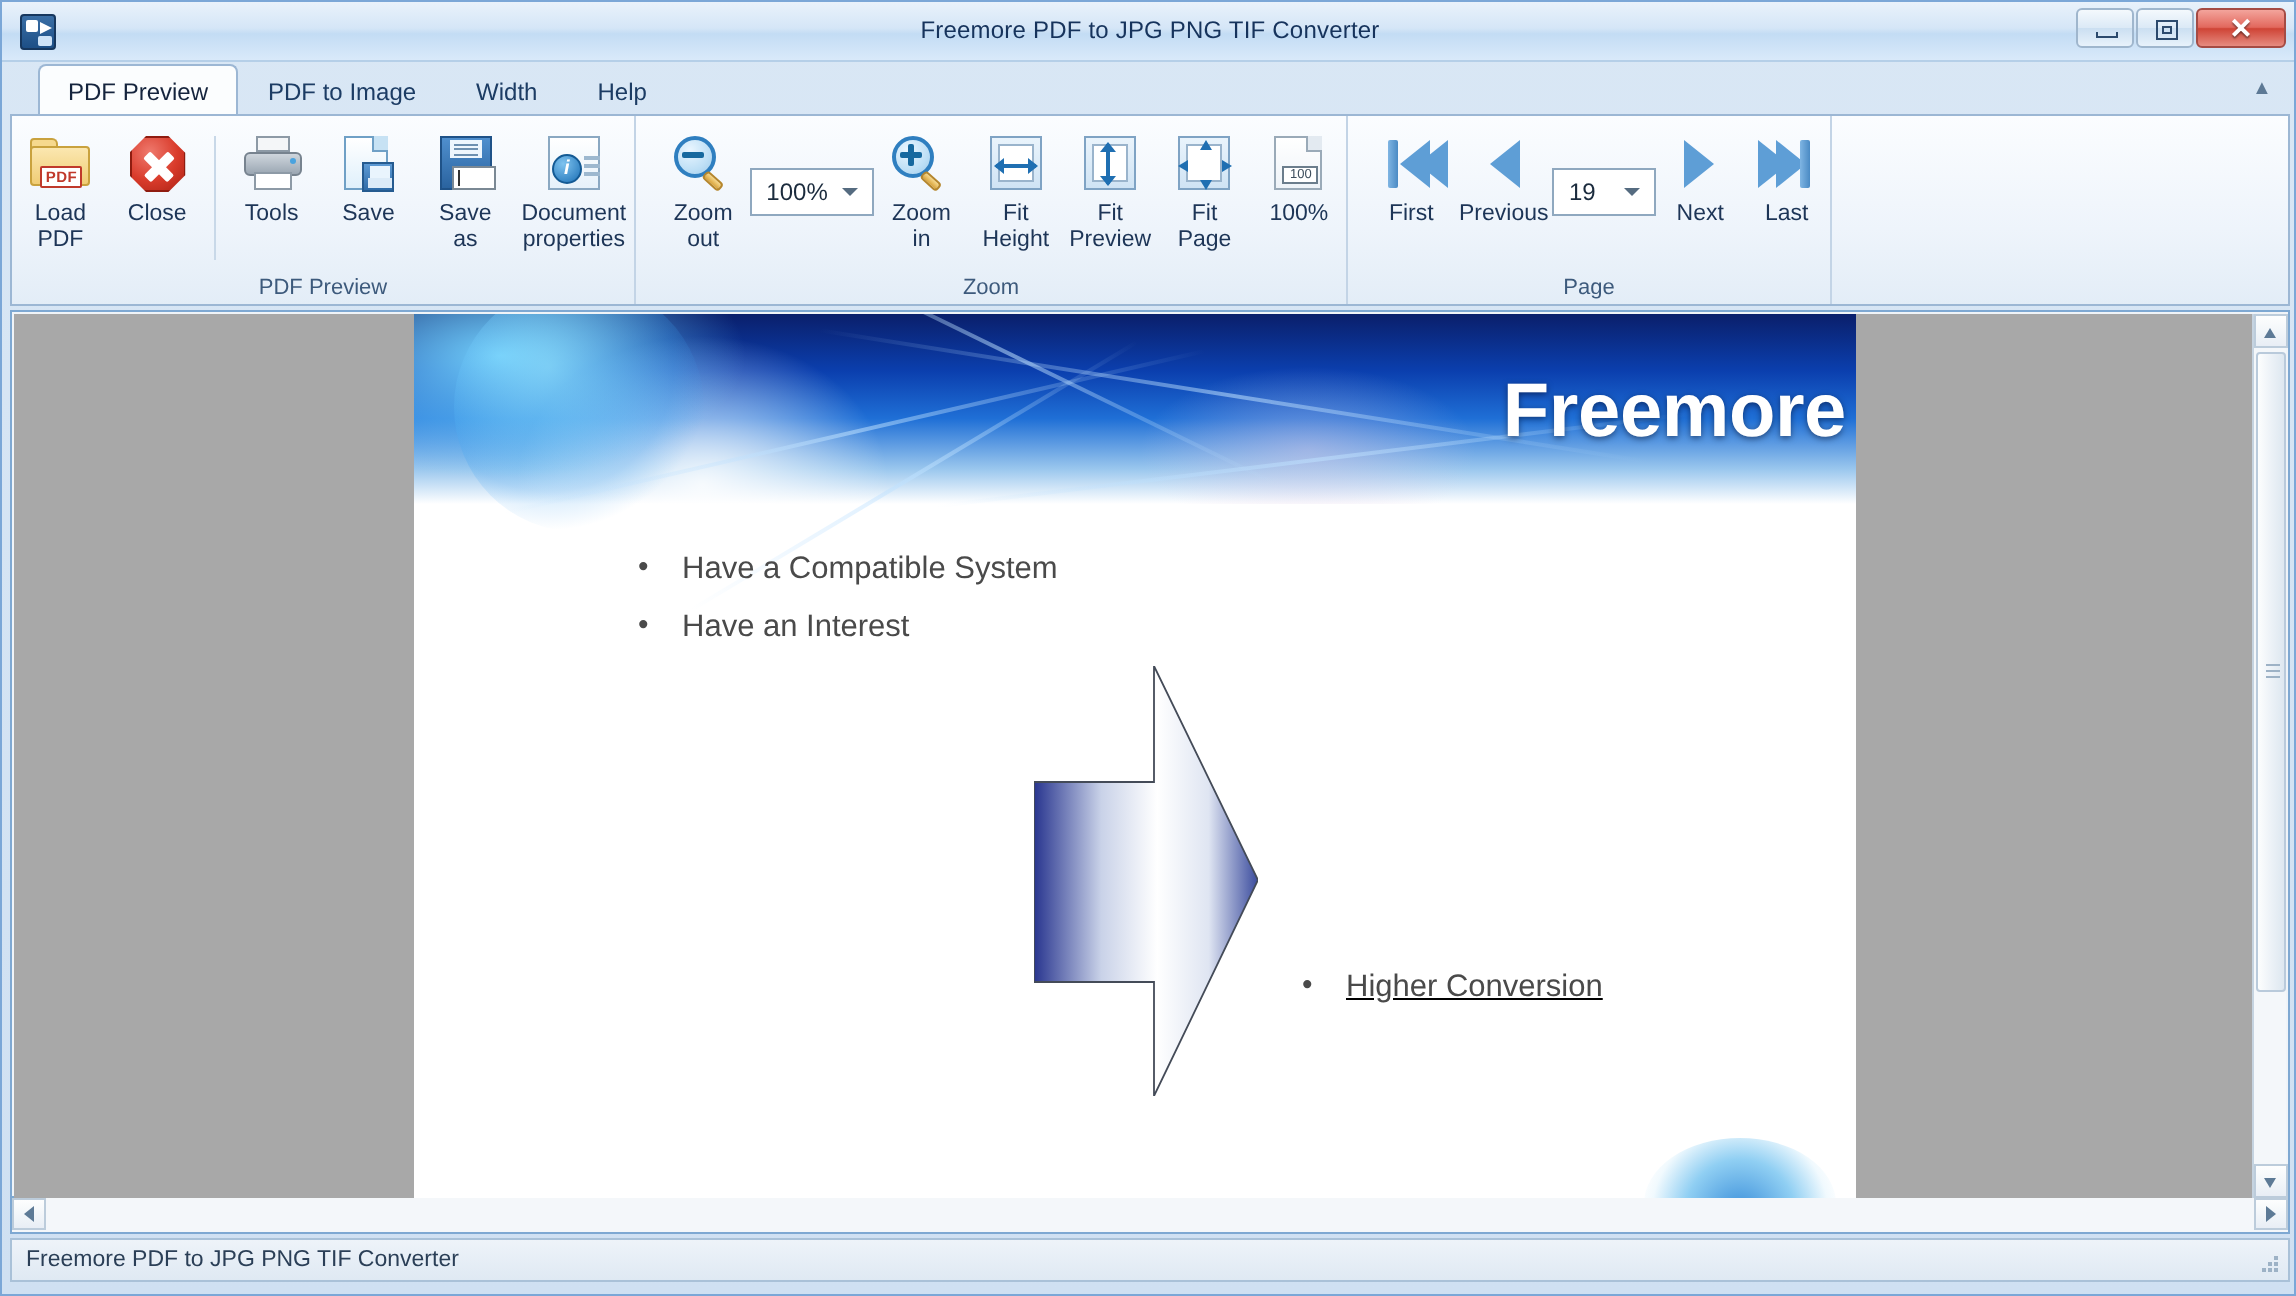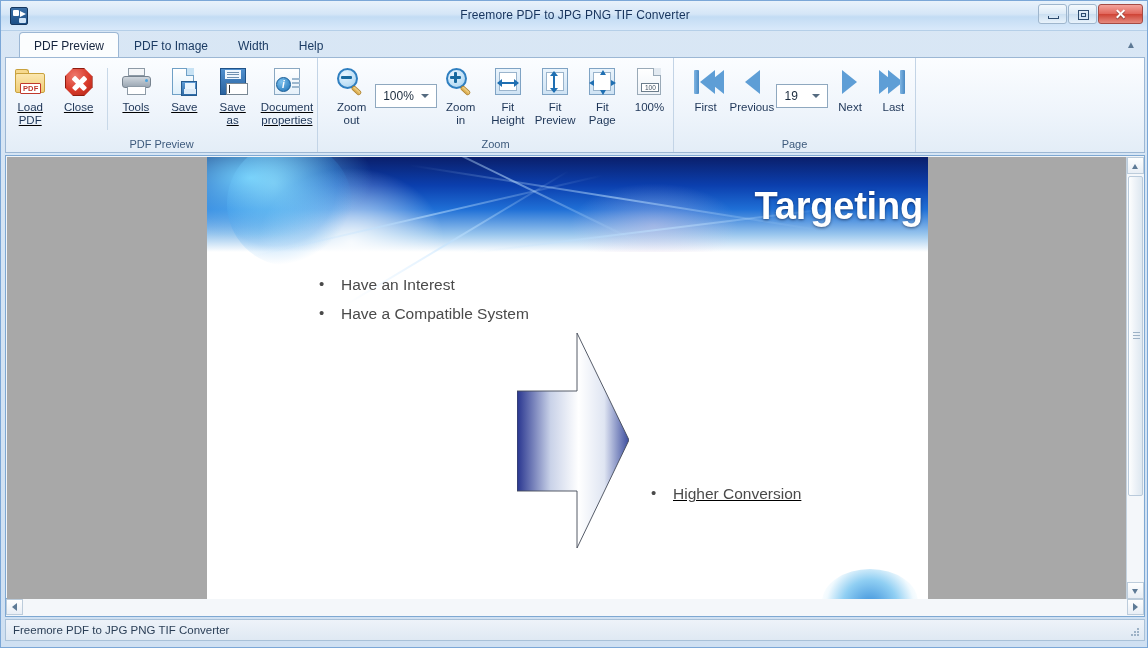--- a/index.html
+++ b/index.html
@@ -465,21 +465,21 @@
       <div class="tab">PDF to Image</div>
       <div class="tab">Width</div>
       <div class="tab">Help</div>
     </div>
     <div class="ribbon-collapse">▲</div>
   </div>
 
   <div class="ribbon">
 
     <div class="rgroup" style="left:0; width:312px;">
-      <div class="gitems" style="padding-left:0;text-decoration:underline;">
+      <div class="gitems" style="padding-left:0;">
         <div class="ritem">
           <div class="ico ic-folder">
             <span class="tab2"></span>
               <span class="body"></span>
               <span class="pdf">PDF</span>
           </div>
           <div class="lbl"><span>Load</span><br><span>PDF</span></div>
         </div>
         <div class="ritem">
           <div class="ico ic-close">
@@ -647,26 +647,26 @@
 
       <div class="slide">
 
         <div class="slide-header">
           <span class="globe"></span>
           <span class="ray" style="left:40px; top:58px; width:360px; transform:rotate(-13deg);"></span>
           <span class="ray" style="left:200px; top:40px; width:420px; transform:rotate(9deg);"></span>
           <span class="ray" style="left:260px; top:72px; width:380px; transform:rotate(-7deg);"></span>
           <span class="ray" style="left:150px; top:20px; width:300px; transform:rotate(26deg);"></span>
           <span class="ray" style="left:120px; top:80px; width:260px; transform:rotate(-31deg);"></span>
-          <div class="slide-title">Targeting</div>
+          <div class="slide-title">Freemore</div>
         </div>
 
         <ul class="bullets bullets-top">
+          <li>Have a Compatible System</li>
           <li>Have an Interest</li>
-          <li>Have a Compatible System</li>
         </ul>
 
         <div class="arrow-shape">
           <svg width="112" height="215" viewBox="0 0 112 215">
             <defs>
               <linearGradient id="arrGrad" x1="0" y1="0" x2="1" y2="0">
                 <stop offset="0%" stop-color="#2a3f96"></stop>
                 <stop offset="16%" stop-color="#7d8fc6"></stop>
                 <stop offset="38%" stop-color="#eef1f9"></stop>
                 <stop offset="58%" stop-color="#ffffff"></stop>

